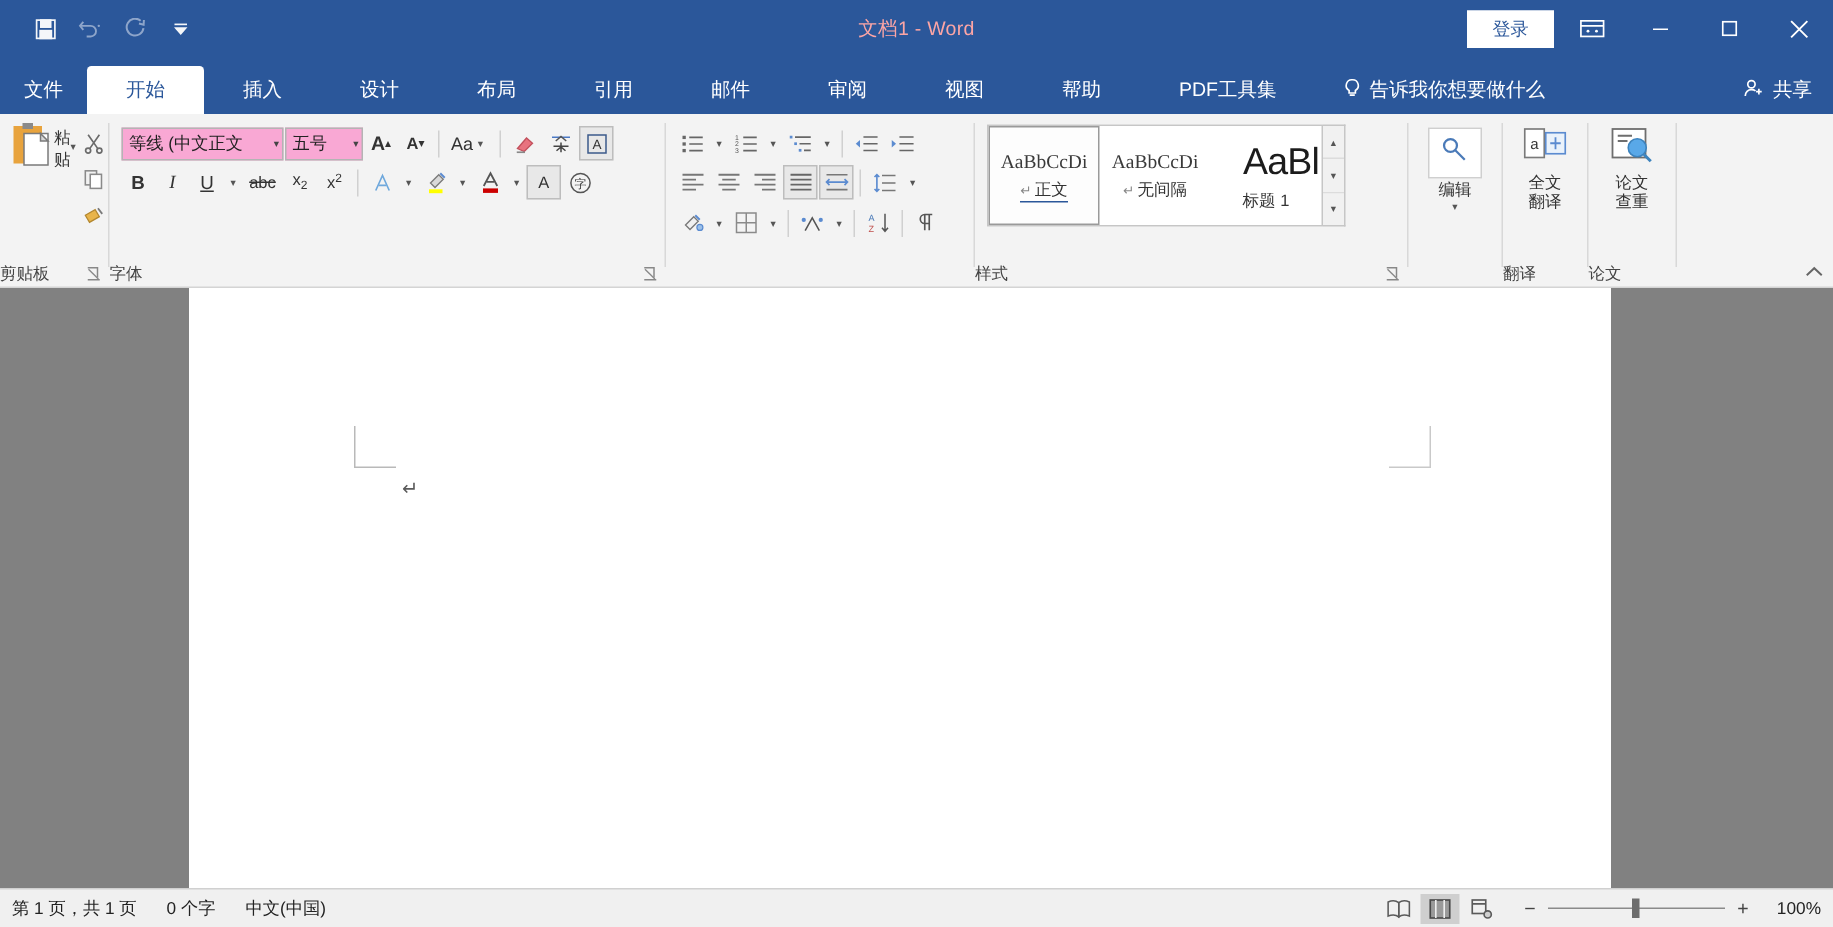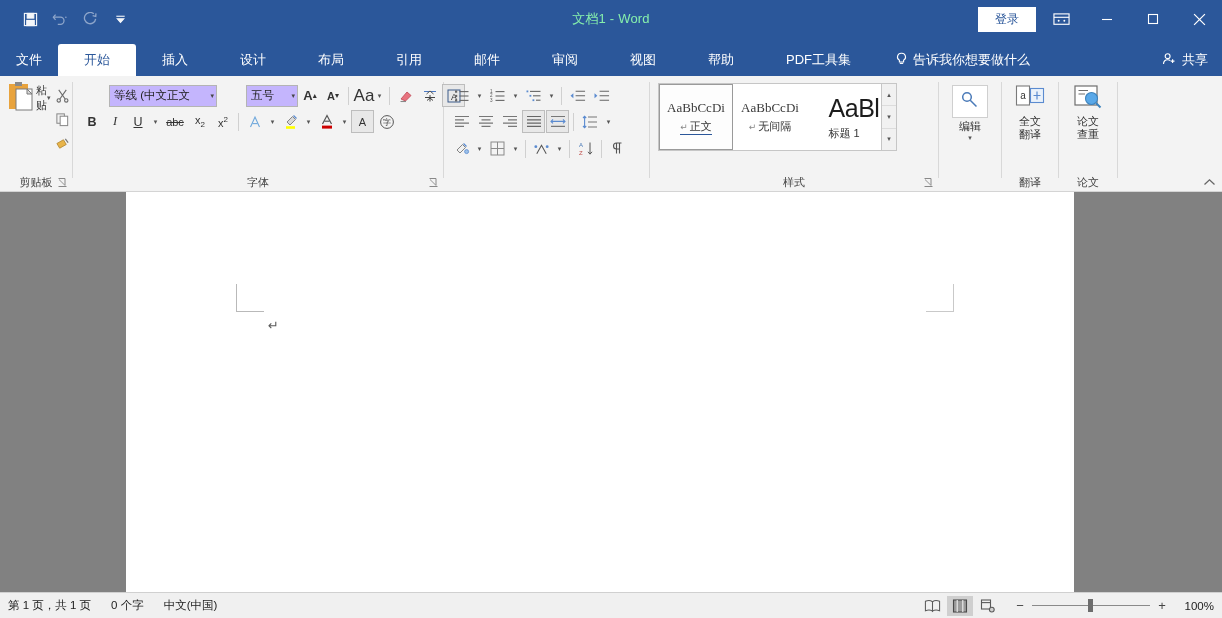--- a/index.html
+++ b/index.html
@@ -18,21 +18,21 @@
   }
   .qat { display: flex; align-items: center; padding-left: 16px; gap: 2px; }
   .qat-btn {
     width: 28px; height: 26px; display: flex; align-items: center; justify-content: center;
     color: #fff; opacity: .95;
   }
   .qat-btn.dim { opacity: .55; }
   .qat-btn svg { display: block; }
   .title-text {
     position: absolute; left: 0; right: 0; text-align: center;
-    font-size: 13px; color: #86efac; pointer-events: none; letter-spacing: .2px;
+    font-size: 13px; color: #fca5a5; pointer-events: none; letter-spacing: .2px;
   }
   .tb-right { margin-left: auto; display: flex; align-items: center; height: 100%; justify-content: flex-end; }
   .signin {
     background: #fff; color: #2b579a; font-size: 12px;
     padding: 4px 16px; margin-right: 10px; border: 1px solid #fff; line-height: 15px;
   }
   .ribbon-opts {
     width: 30px; height: 24px; display: flex; align-items: center; justify-content: center;
     margin-right: 8px;
   }
@@ -61,21 +61,21 @@
   .share { display: flex; align-items: center; gap: 5px; color: #fff; font-size: 13px; }
 
   
   .ribbon {
     flex: 0 0 116px; height: 116px; background: #f3f3f3;
     border-bottom: 1px solid #d4d4d4; display: flex; position: relative;
   }
   .grp { display: flex; flex-direction: column; height: 116px; position: relative; }
   .grp-body { flex: 1; display: flex; align-items: flex-start; padding: 4px 5px 0 5px; }
   .grp-foot {
-    height: 18px; display: flex; align-items: center; justify-content: center;
+    height: 18px; display: flex; align-items: center; 
     font-size: 11px; color: #444; position: relative; padding-bottom: 2px;
   }
   .grp-sep { width: 1px; background: #d8d8d8; height: 96px; align-self: flex-start; margin-top: 6px; }
   .launcher {
     position: absolute; right: 4px; bottom: 4px; width: 11px; height: 11px;
     color: #777;
   }
 
   
   .bigbtn {
@@ -94,22 +94,22 @@
 
   
   .clip-body { display: flex; padding: 5px 4px 0 6px; }
   .paste { display: flex; flex-direction: row; align-items: center; width: 46px; font-size: 11px; color: #333; }
   .clip-col { display: flex; flex-direction: column; gap: 1px; padding-top: 3px; }
 
   
   .font-rows { display: flex; flex-direction: column; gap: 3px; padding-top: 4px; }
   .frow { display: flex; align-items: center; gap: 1px; }
   .combo {
-    border: 1px solid #b4b4b4; background: #c4b5fd; height: 22px; display: flex; align-items: center;
-    font-size: 11.5px; color: #222; padding: 0 2px 0 4px; overflow: hidden; white-space: nowrap; margin-left: 28px;
+    border: 1px solid #b4b4b4; background: #f9a8d4; height: 22px; display: flex; align-items: center;
+    font-size: 11.5px; color: #222; padding: 0 2px 0 4px; overflow: hidden; white-space: nowrap;
   }
   .combo .cv { overflow: hidden; text-overflow: clip; }
   .combo .cc { margin-left: auto; padding-left: 3px; font-size: 7px; color: #444; }
   .fname { width: 108px; }
   .fsize { width: 52px; }
   .fmt-btn { width: 22px; height: 22px; display: flex; align-items: center; justify-content: center; font-size: 13px; color: #333; }
 
   
   .para-rows { display: flex; flex-direction: column; gap: 3px; padding-top: 4px; }
 
@@ -326,21 +326,21 @@
           <div class="fmt-btn">
             <span style="font-size:13px;font-weight:600">A</span>
               <span style="font-size:8px;vertical-align:super">▴</span>
           </div>
           <div class="fmt-btn">
             <span style="font-size:11px;font-weight:600">A</span>
               <span style="font-size:8px;vertical-align:super">▾</span>
           </div>
           <div class="vsep"></div>
           <div class="fmt-btn" style="width:32px">
-            <span style="font-size:17px">Aa</span>
+            <span style="font-size:12px">Aa</span>
               <span class="caret-s">▾</span>
           </div>
           <div class="vsep"></div>
           <div class="smbtn">
             <svg width="16" height="16" viewBox="0 0 16 16" fill="none">
               <path d="M3 11 L9 4 L13 7.5 L7.5 13 Z" fill="#e8737f" stroke="#c2505c" stroke-width=".9"></path>
               <path d="M2.5 13.5 H8" stroke="#888" stroke-width="1.1"></path>
             </svg>
           </div>
           <div class="smbtn">

